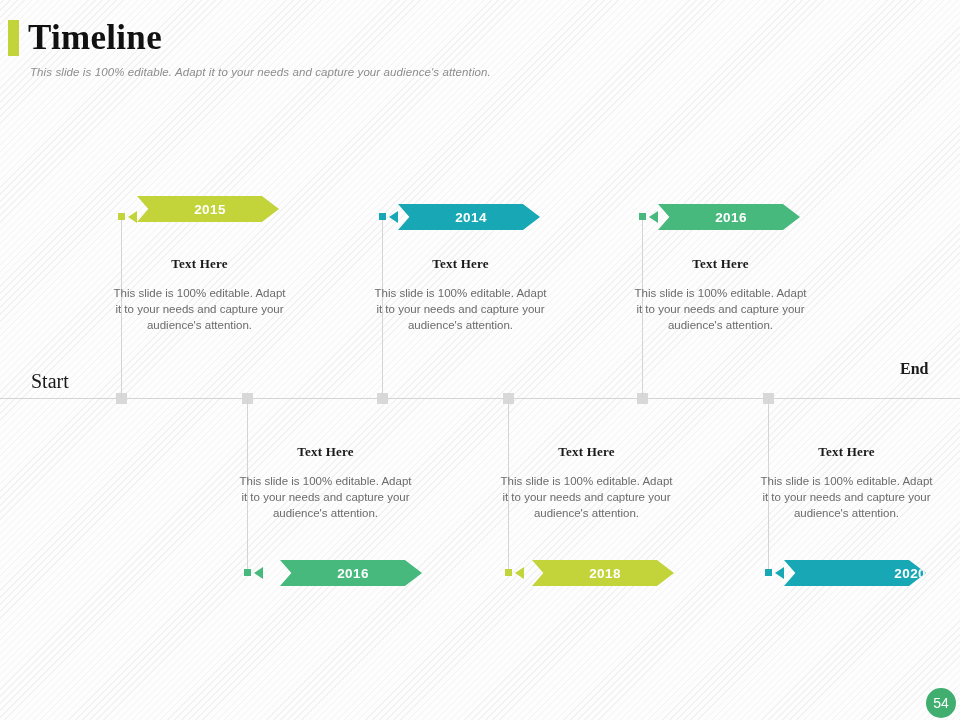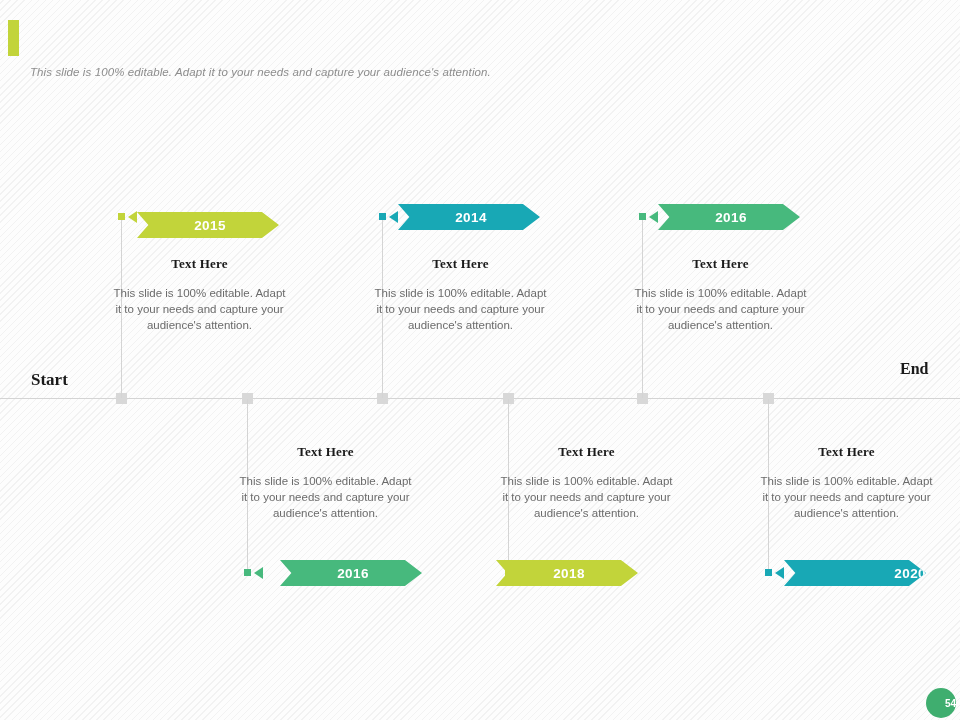--- a/index.html
+++ b/index.html
@@ -75,22 +75,22 @@
     width: 11px;
     height: 11px;
     background: #d8d8d8;
     top: 393px;
   }
   #start-label {
     position: absolute;
     left: 31px;
     top: 370px;
     font-family: "Liberation Serif", "DejaVu Serif", serif;
-    font-size: 17px;
-    font-weight: bold;
+    font-size: 20px;
+    font-weight: normal;
     color: #1a1a1a;
   }
   #end-label {
     position: absolute;
     left: 900px;
     top: 360px;
     font-family: "Liberation Serif", "DejaVu Serif", serif;
     font-size: 16px;
     font-weight: bold;
     color: #1a1a1a;
@@ -165,51 +165,51 @@
   #page-badge {
     position: absolute;
     right: 4px;
     bottom: 2px;
     width: 30px;
     height: 30px;
     border-radius: 50%;
     background: #3fae6f;
     display: flex;
     align-items: center;
-    justify-content: flex-end;
-    font-family: "Liberation Sans", sans-serif;
-    font-size: 10px;
+    justify-content: center;
+    font-family: "Liberation Sans", sans-serif;
+    font-size: 14px;
     color: #ffffff;
-    font-weight: bold;
   }
 </style>
 </head>
 <body>
 
 <div id="slide">
 
   <div id="header-accent-bar"></div>
+  <div id="page-title">Timeline</div>
   <div id="page-subtitle">This slide is 100% editable. Adapt it to your needs and capture your audience's attention.</div>
 
   <div id="timeline-axis"></div>
   <div id="start-label">Start</div>
   <div id="end-label">End</div>
 
   <div class="axis-node" style="left:116px;"></div>
   <div class="axis-node" style="left:242px;"></div>
   <div class="axis-node" style="left:377px;"></div>
   <div class="axis-node" style="left:503px;"></div>
   <div class="axis-node" style="left:637px;"></div>
   <div class="axis-node" style="left:763px;"></div>
 
   <div class="milestone">
     <div class="connector" style="left:121px; top:219px; height:179px;"></div>
     <div class="marker-square" style="left:118px; top:213px; background:#c2d43a;"></div>
     <div class="marker-notch" style="left:128px; top:211px; border-right-color:#c2d43a;"></div>
-    <div class="banner" style="left:137px; top:212px; background:#c2d43a;">
+    <div class="banner" style="left:137px; top:196px; background:#c2d43a;">
       <span class="banner-label">2015</span>
     </div>
     <div class="text-block" style="left:112px; top:256px;">
       <div class="text-block-title">Text Here</div>
       <div class="text-block-body">This slide is 100% editable. Adapt it to your needs and capture your audience's attention.</div>
     </div>
   </div>
 
   <div class="milestone">
     <div class="connector" style="left:382px; top:219px; height:179px;"></div>
@@ -247,21 +247,21 @@
     <div class="text-block" style="left:238px; top:444px;">
       <div class="text-block-title">Text Here</div>
       <div class="text-block-body">This slide is 100% editable. Adapt it to your needs and capture your audience's attention.</div>
     </div>
   </div>
 
   <div class="milestone">
     <div class="connector" style="left:508px; top:399px; height:172px;"></div>
     <div class="marker-square" style="left:505px; top:569px; background:#c2d43a;"></div>
     <div class="marker-notch" style="left:515px; top:567px; border-right-color:#c2d43a;"></div>
-    <div class="banner" style="left:496px; top:560px; background:#c2d43a;">
+    <div class="banner" style="left:532px; top:560px; background:#c2d43a;">
       <span class="banner-label">2018</span>
     </div>
     <div class="text-block" style="left:499px; top:444px;">
       <div class="text-block-title">Text Here</div>
       <div class="text-block-body">This slide is 100% editable. Adapt it to your needs and capture your audience's attention.</div>
     </div>
   </div>
 
   <div class="milestone">
     <div class="connector" style="left:768px; top:399px; height:172px;"></div>

